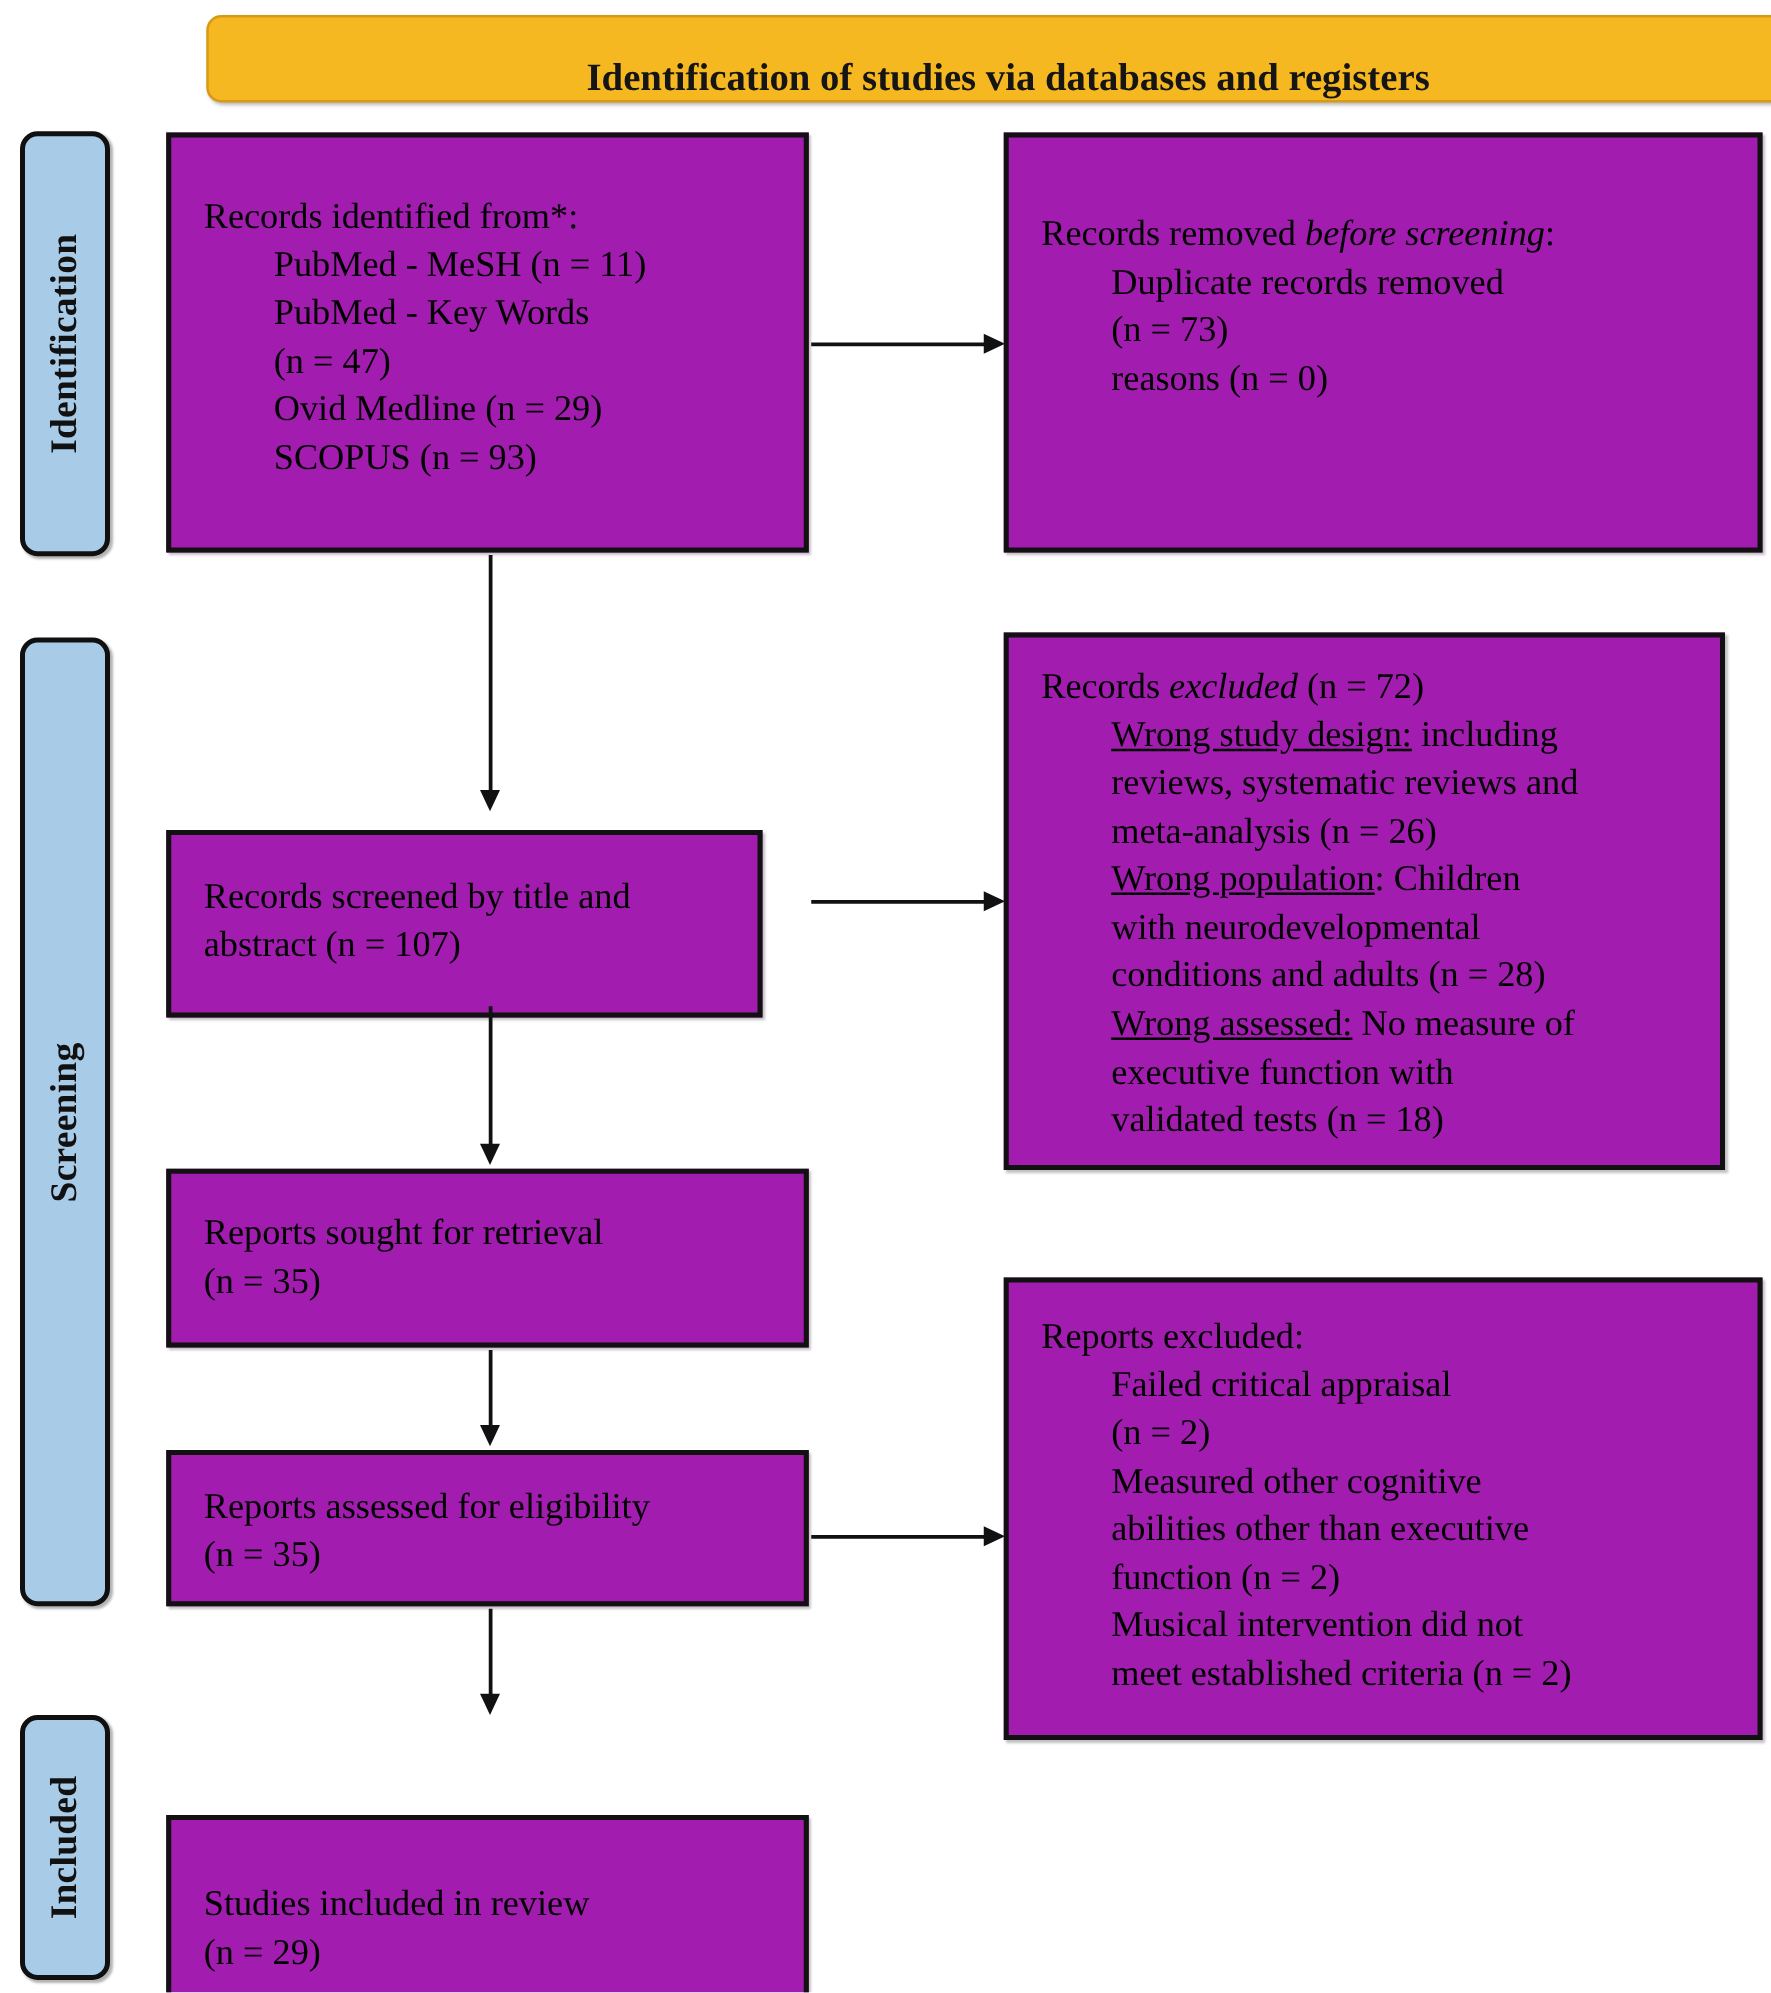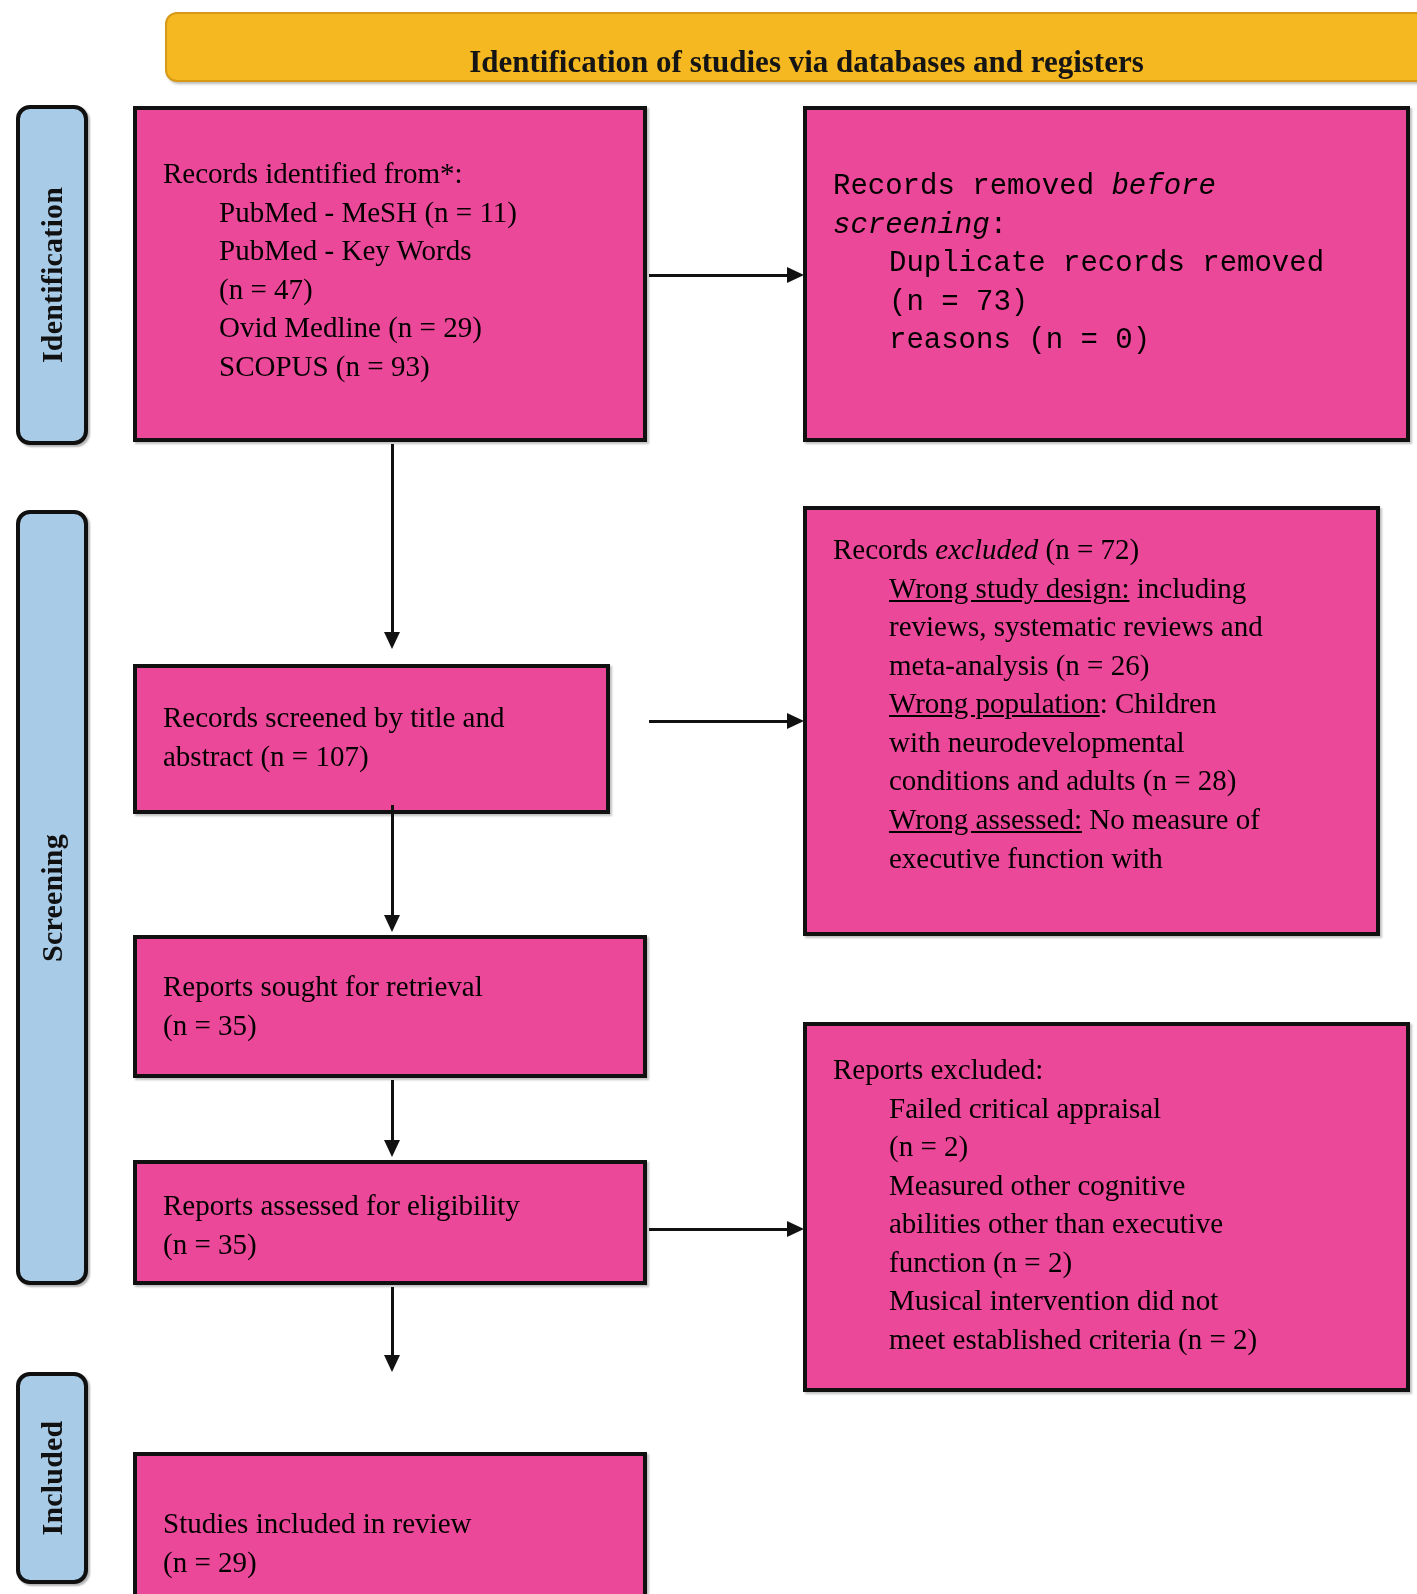--- a/index.html
+++ b/index.html
@@ -65,21 +65,21 @@
   #header-banner .banner-text {
     font-weight: bold;
     font-size: 31px;
     color: #151515;
     text-align: center;
   }
 
   
   .flow-box {
     position: absolute;
-    background: #ec4899;
+    background: #a21caf;
     border: 4px solid #111111;
     box-sizing: border-box;
     box-shadow: 2px 2px 2px rgba(0,0,0,0.25);
   }
   .box-text {
     position: absolute;
     left: 26px;
     right: 14px;
     font-size: 29px;
     line-height: 1.33;
@@ -104,21 +104,21 @@
   #box-sought .box-text { top: 28px; }
 
   #box-assessed        { left: 133px; top: 1160px; width: 514px; height: 125px; }
   #box-assessed .box-text { top: 22px; }
 
   #box-included        { left: 133px; top: 1452px; width: 514px; height: 196px; }
   #box-included .box-text { top: 48px; }
 
   
   #box-removed         { left: 803px; top: 106px;  width: 607px; height: 336px; }
-  #box-removed .box-text { top: 58px; font-family: Liberation Mono, monospace; }
+  #box-removed .box-text { top: 58px; }
 
   #box-records-excluded { left: 803px; top: 506px; width: 577px; height: 430px; }
   #box-records-excluded .box-text { top: 20px; }
 
   #box-reports-excluded { left: 803px; top: 1022px; width: 607px; height: 370px; }
   #box-reports-excluded .box-text { top: 24px; }
 
   
   .arrow {
     position: absolute;
@@ -239,20 +239,21 @@
       <span class="indent"><span class="uline">Wrong study design:</span><span> including</span></span>
       <span class="indent">reviews, systematic reviews and</span>
       <span class="indent">meta-analysis (n = 26)</span>
 
       <span class="indent"><span class="uline">Wrong population</span><span>: Children</span></span>
       <span class="indent">with neurodevelopmental</span>
       <span class="indent">conditions and adults (n = 28)</span>
 
       <span class="indent"><span class="uline">Wrong assessed:</span><span> No measure of</span></span>
       <span class="indent">executive function with</span>
+      <span class="indent">validated tests (n = 18)</span>
     </div>
   </div>
 
   <div class="flow-box" id="box-sought">
     <div class="box-text">
       <span class="flush">Reports sought for retrieval</span>
       <span class="flush">(n = 35)</span>
     </div>
   </div>
 

